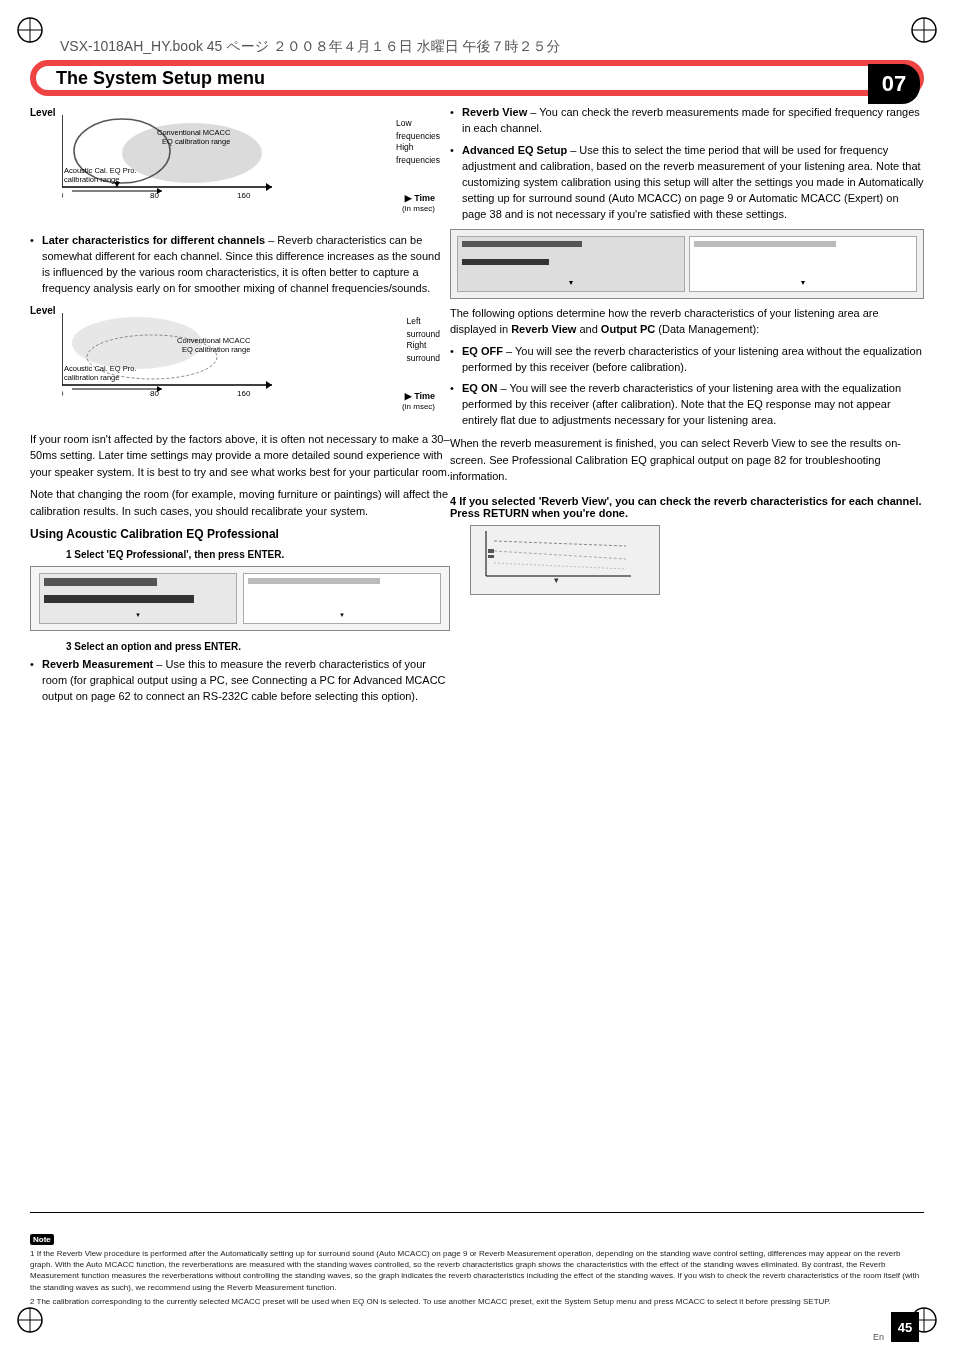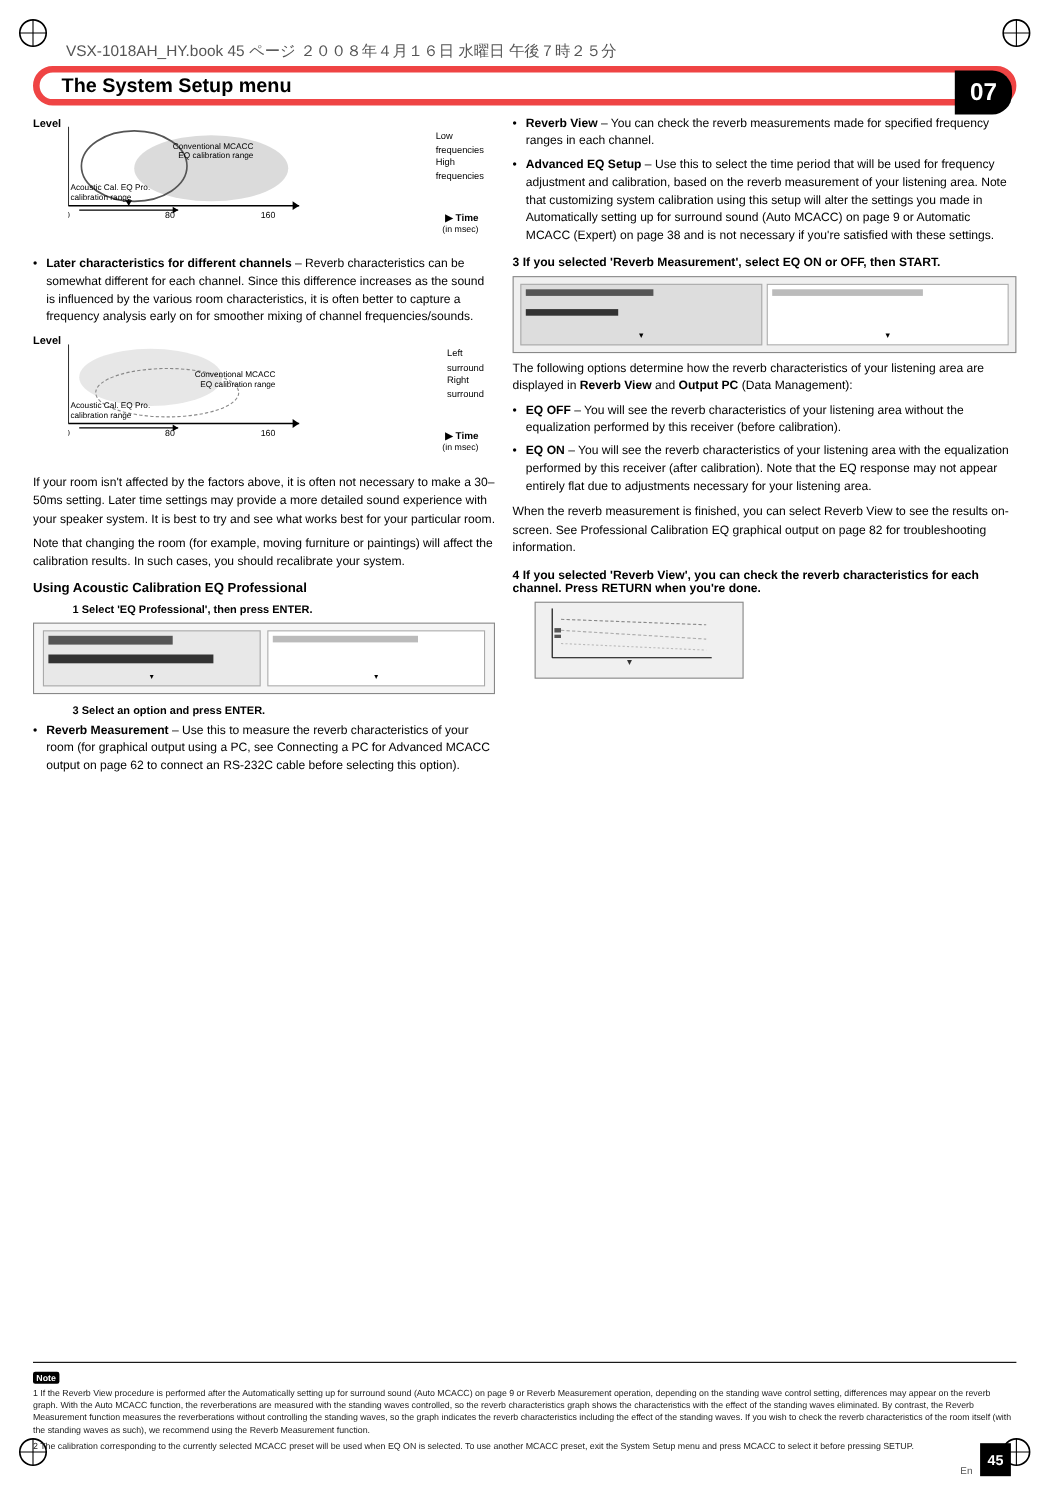--- a/index.html
+++ b/index.html
@@ -64,21 +64,20 @@
     }
 
     
     .content-area {
       position: absolute;
       top: 105px;
       left: 30px;
       right: 30px;
       bottom: 40px;
       display: flex;
-      gap: 16px;
     }
 
     .left-col {
       width: 420px;
       flex-shrink: 0;
     }
 
     .right-col {
       flex: 1;
     }
@@ -171,25 +170,25 @@
     .step-number-heading {
       font-weight: bold;
       font-size: 11px;
       margin-bottom: 6px;
       margin-top: 10px;
     }
 
     
     .note-section {
       position: absolute;
-      bottom: 30px;
+      bottom: 43px;
       left: 30px;
       right: 30px;
       border-top: 1.5px solid #000;
-      padding-top: 8px;
+      padding-top: 21px;
     }
 
     .note-icon {
       display: inline-block;
       background: #000;
       color: #fff;
       font-size: 8px;
       font-weight: bold;
       padding: 1px 3px;
       margin-right: 3px;
@@ -395,21 +394,20 @@
   <div class="right-col">
 
     <div class="bullet-item">
       <strong>Reverb View</strong><span> – You can check the reverb measurements made for specified frequency ranges in each channel.</span>
     </div>
 
     <div class="bullet-item">
       <strong>Advanced EQ Setup</strong><span> – Use this to select the time period that will be used for frequency adjustment and calibration, based on the reverb measurement of your listening area. Note that customizing system calibration using this setup will alter the settings you made in Automatically setting up for surround sound (Auto MCACC) on page 9 or Automatic MCACC (Expert) on page 38 and is not necessary if you're satisfied with these settings.</span>
     </div>
 
-    <div class="step-number-heading">3   If you selected 'Reverb Measurement', select EQ ON or OFF, then START.</div>
 
     <div class="screen-mockup-large">
       <div class="screen-left-panel" style="background:#ddd;">
         <div style="height:6px;background:#555;width:55%;margin-bottom:2px;"></div>
         <div style="height:6px;background:#333;width:40%;margin-bottom:2px;"></div>
         <div style="font-size:8px;text-align:center;">▾</div>
       </div>
       <div class="screen-right-panel">
         <div style="height:6px;background:#bbb;width:65%;margin-bottom:2px;"></div>
         <div style="font-size:8px;text-align:center;">▾</div>

